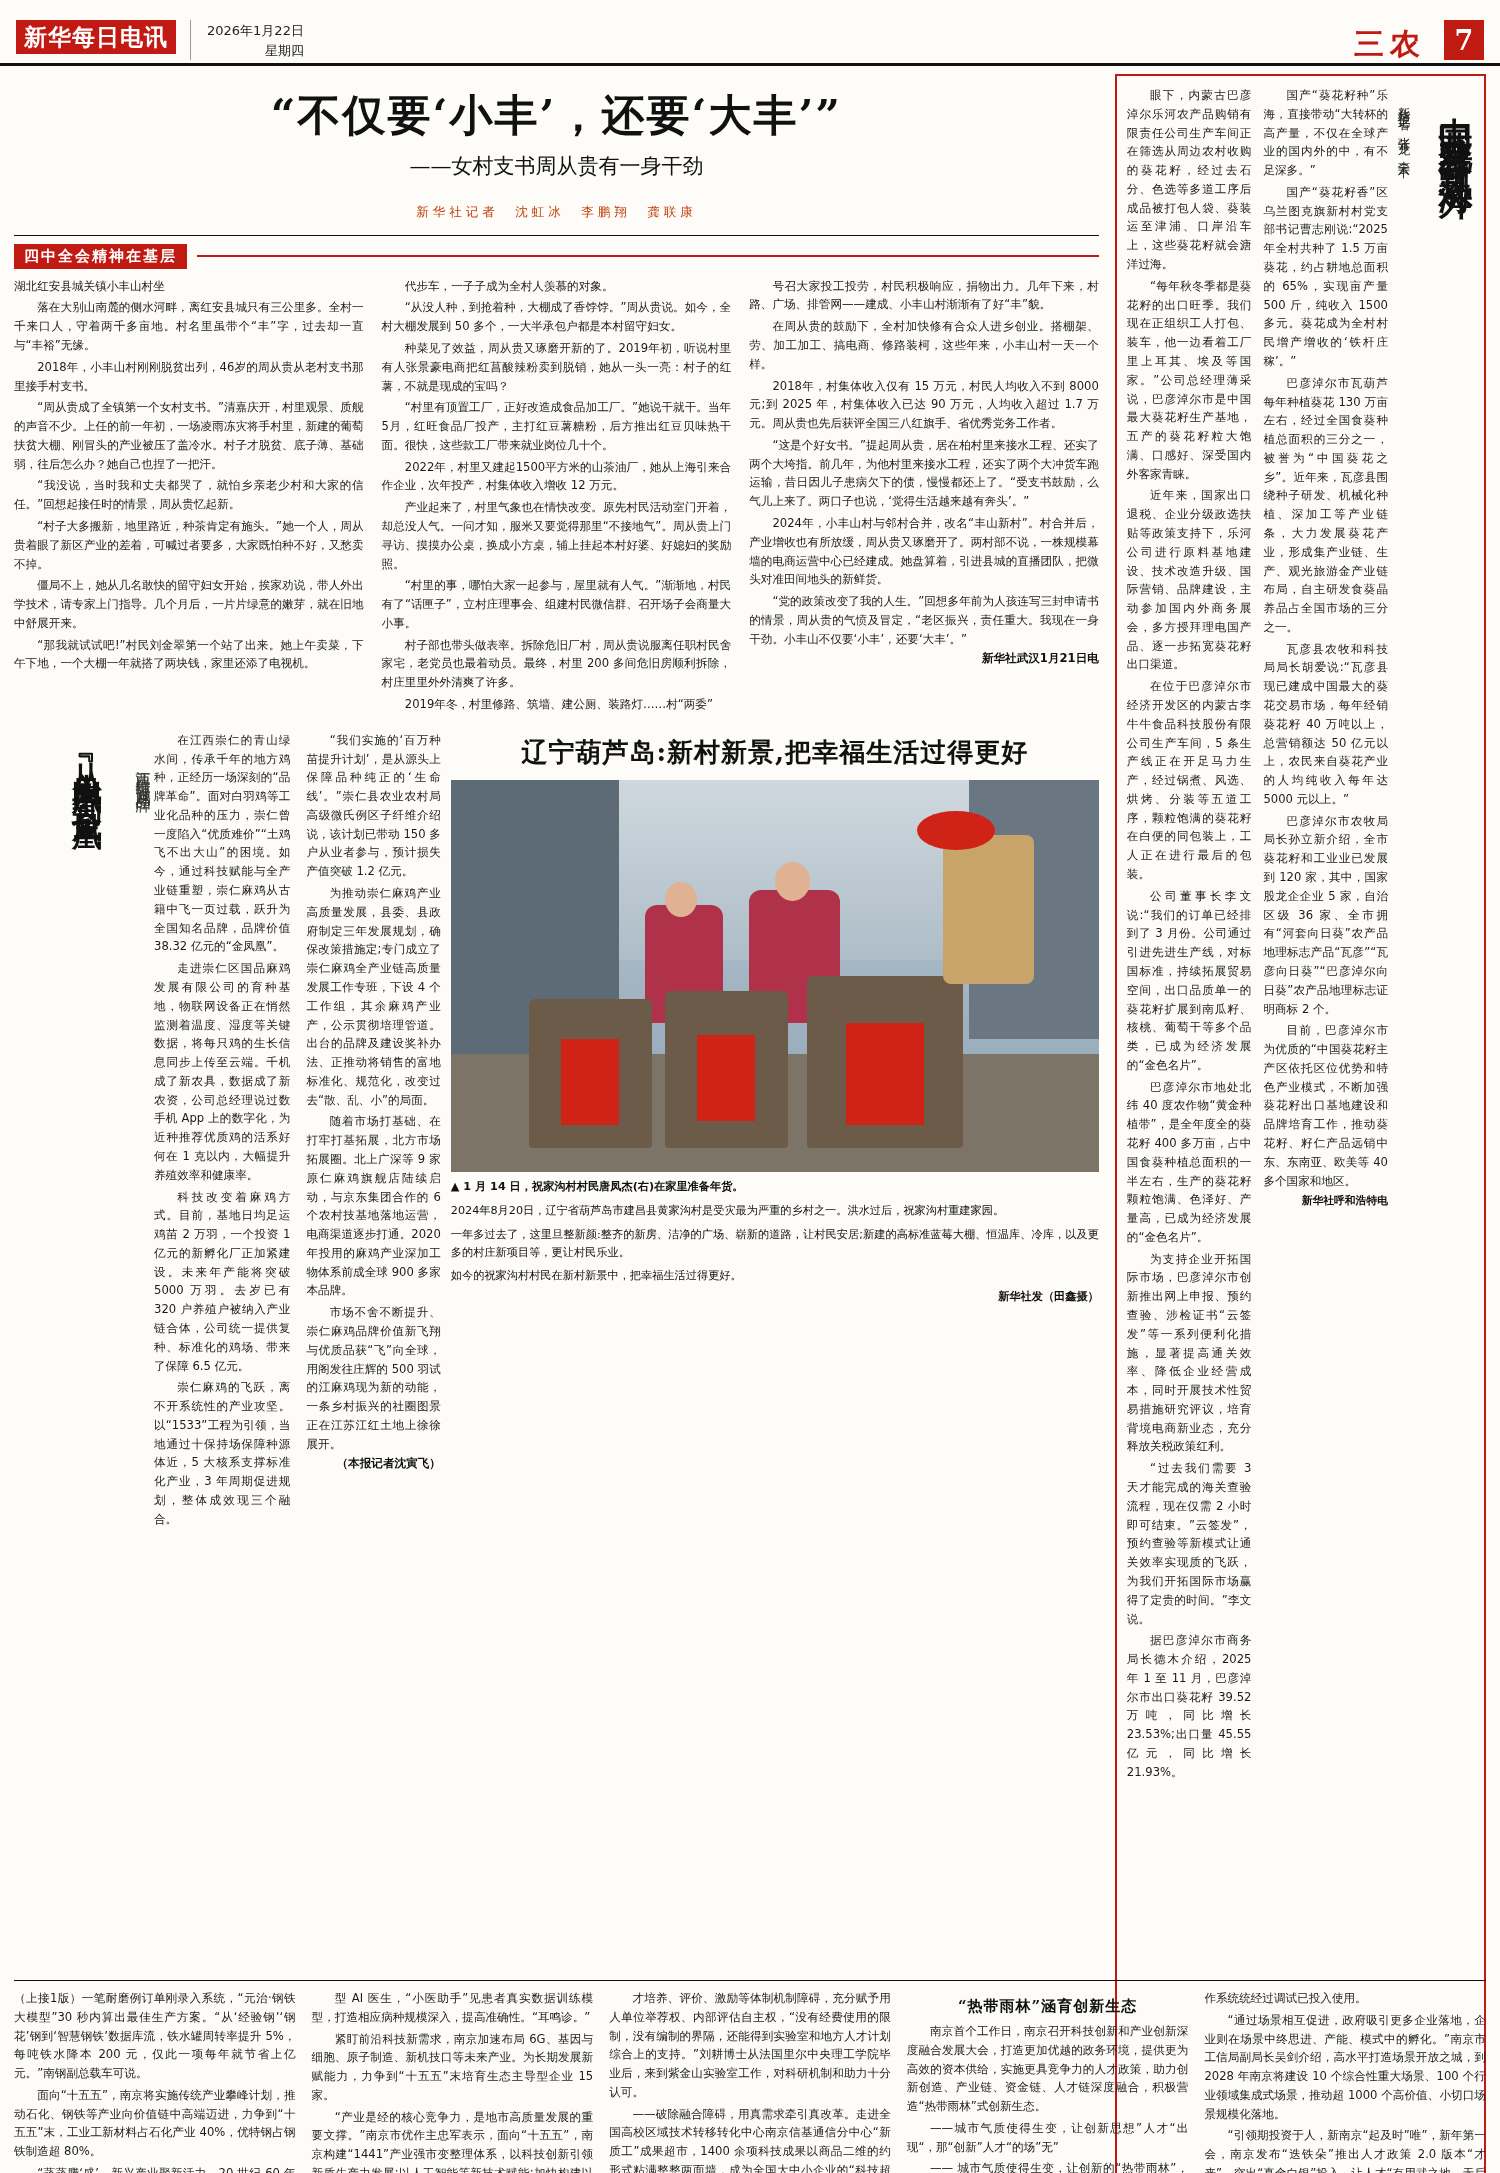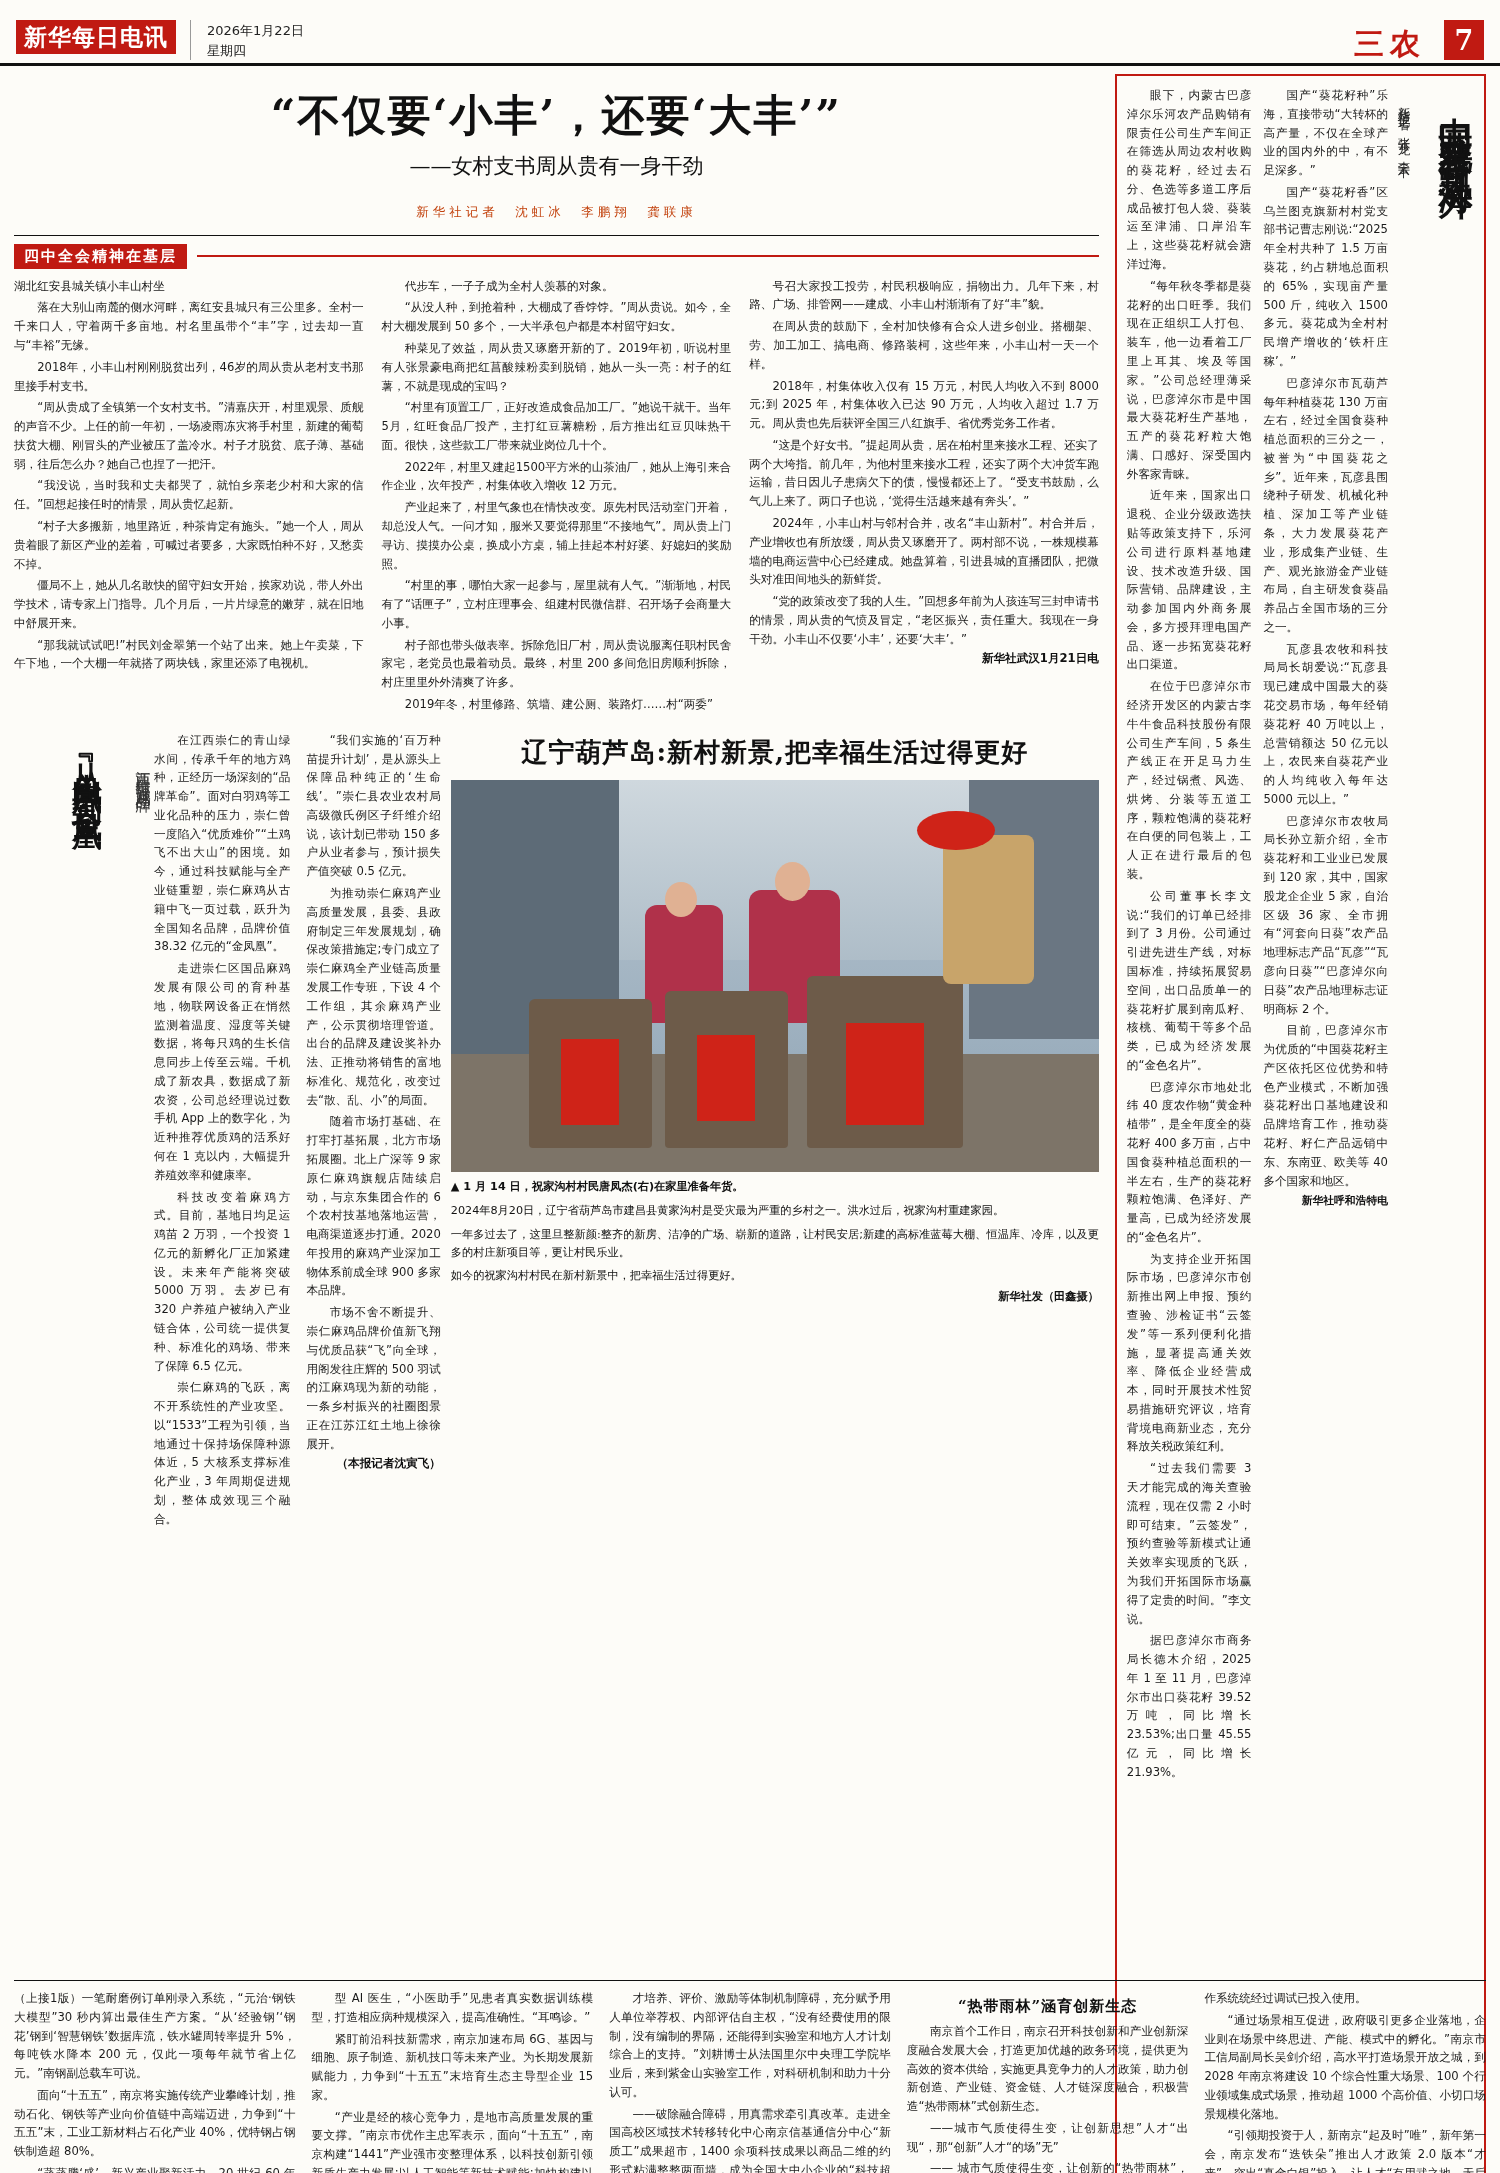--- a/index.html
+++ b/index.html
@@ -20,21 +20,21 @@
   }
   .logo-box{
     background:#c01a12;color:#fff;
     font-family:"DejaVu Serif","Liberation Serif",serif;
     font-weight:bold;font-size:23px;letter-spacing:1px;
     padding:5px 8px 6px 8px;line-height:1;
     white-space:nowrap;
   }
   .date-block{
     margin-left:14px;padding-left:16px;border-left:1px solid #999;
-    font-size:13px;line-height:1.5;color:#222;padding-top:1px;
+    font-size:13px;line-height:1.5;color:#222;padding-top:1px;text-align:right;
   }
   .masthead-spacer{flex:1;}
   .section-name{
     font-family:"DejaVu Serif","Liberation Serif",serif;
     font-weight:bold;font-size:30px;letter-spacing:6px;color:#c01a12;
     padding-top:4px;margin-right:18px;
   }
   .page-num{
     background:#c01a12;color:#fff;font-weight:bold;
     font-size:27px;width:40px;height:40px;
@@ -227,21 +227,21 @@
       <div class="vsub">江西崇仁做强麻鸡品牌</div>
 
       <div class="mid-cols bodytext">
         <div class="c">
           <p>在江西崇仁的青山绿水间，传承千年的地方鸡种，正经历一场深刻的“品牌革命”。面对白羽鸡等工业化品种的压力，崇仁曾一度陷入“优质难价”“土鸡飞不出大山”的困境。如今，通过科技赋能与全产业链重塑，崇仁麻鸡从古籍中飞一页过载，跃升为全国知名品牌，品牌价值 38.32 亿元的“金凤凰”。</p>
           <p>走进崇仁区国品麻鸡发展有限公司的育种基地，物联网设备正在悄然监测着温度、湿度等关键数据，将每只鸡的生长信息同步上传至云端。千机成了新农具，数据成了新农资，公司总经理说过数手机 App 上的数字化，为近种推荐优质鸡的活系好何在 1 克以内，大幅提升养殖效率和健康率。</p>
           <p>科技改变着麻鸡方式。目前，基地日均足运鸡苗 2 万羽，一个投资 1 亿元的新孵化厂正加紧建设。未来年产能将突破 5000 万羽。去岁已有 320 户养殖户被纳入产业链合体，公司统一提供复种、标准化的鸡场、带来了保障 6.5 亿元。</p>
           <p>崇仁麻鸡的飞跃，离不开系统性的产业攻坚。以“1533”工程为引领，当地通过十保持场保障种源体近，5 大核系支撑标准化产业，3 年周期促进规划，整体成效现三个融合。</p>
         </div>
         <div class="c">
-          <p>“我们实施的‘百万种苗提升计划’，是从源头上保障品种纯正的‘生命线’。”崇仁县农业农村局高级微氏例区子纤维介绍说，该计划已带动 150 多户从业者参与，预计损失产值突破 0.5 亿元。</p>
+          <p>“我们实施的‘百万种苗提升计划’，是从源头上保障品种纯正的‘生命线’。”崇仁县农业农村局高级微氏例区子纤维介绍说，该计划已带动 150 多户从业者参与，预计损失产值突破 1.2 亿元。</p>
           <p>为推动崇仁麻鸡产业高质量发展，县委、县政府制定三年发展规划，确保改策措施定;专门成立了崇仁麻鸡全产业链高质量发展工作专班，下设 4 个工作组，其余麻鸡产业产，公示贯彻培理管道。出台的品牌及建设奖补办法、正推动将销售的富地标准化、规范化，改变过去“散、乱、小”的局面。</p>
           <p>随着市场打基础、在打牢打基拓展，北方市场拓展圈。北上广深等 9 家原仁麻鸡旗舰店陆续启动，与京东集团合作的 6 个农村技基地落地运营，电商渠道逐步打通。2020 年投用的麻鸡产业深加工物体系前成全球 900 多家本品牌。</p>
           <p>市场不舍不断提升、崇仁麻鸡品牌价值新飞翔与优质品获“飞”向全球，用阁发往庄辉的 500 羽试的江麻鸡现为新的动能，一条乡村振兴的社圈图景正在江苏江红土地上徐徐展开。</p>
           <div class="sign">（本报记者沈寅飞）</div>
         </div>
       </div>
 
       <div class="photo-block">
         <div class="photo-title">辽宁葫芦岛:新村新景,把幸福生活过得更好</div>
         <div class="photo">

